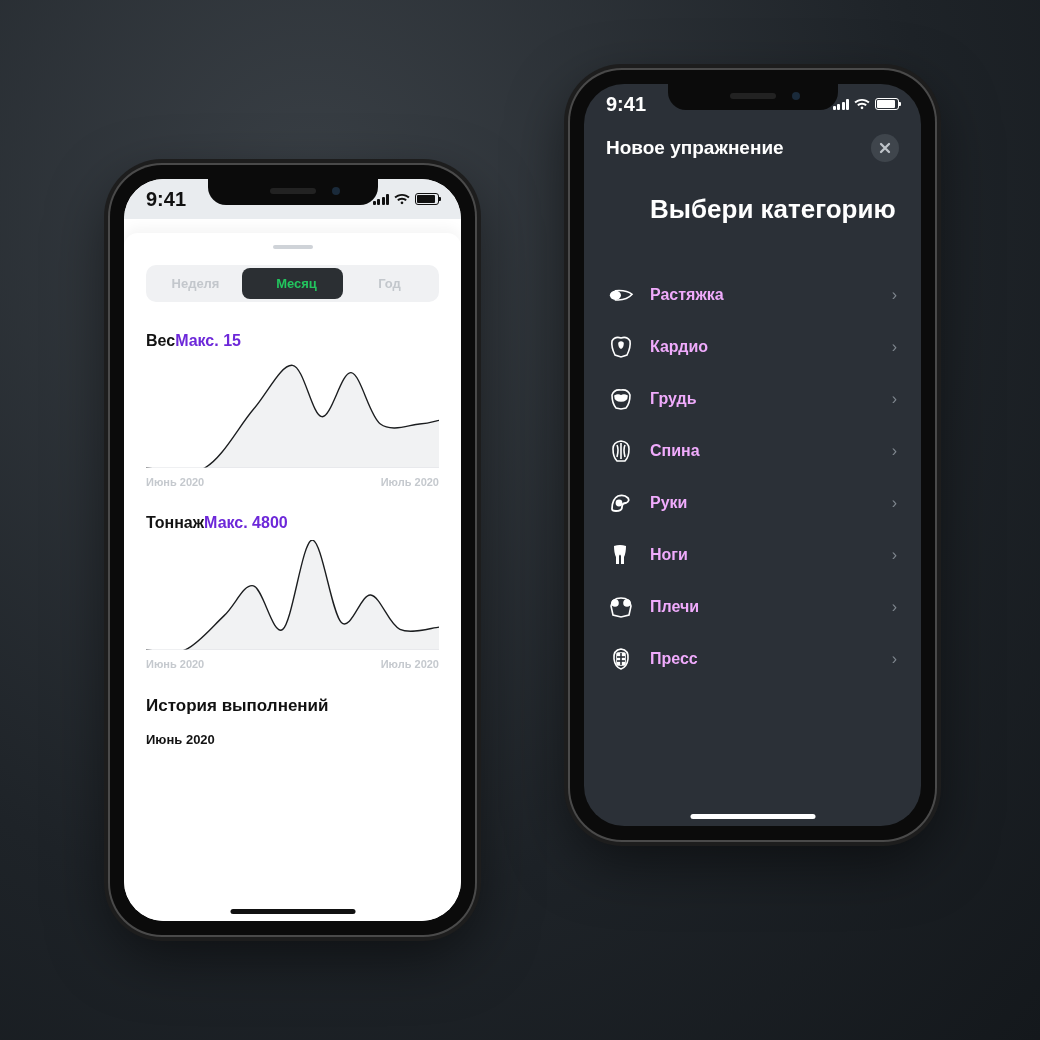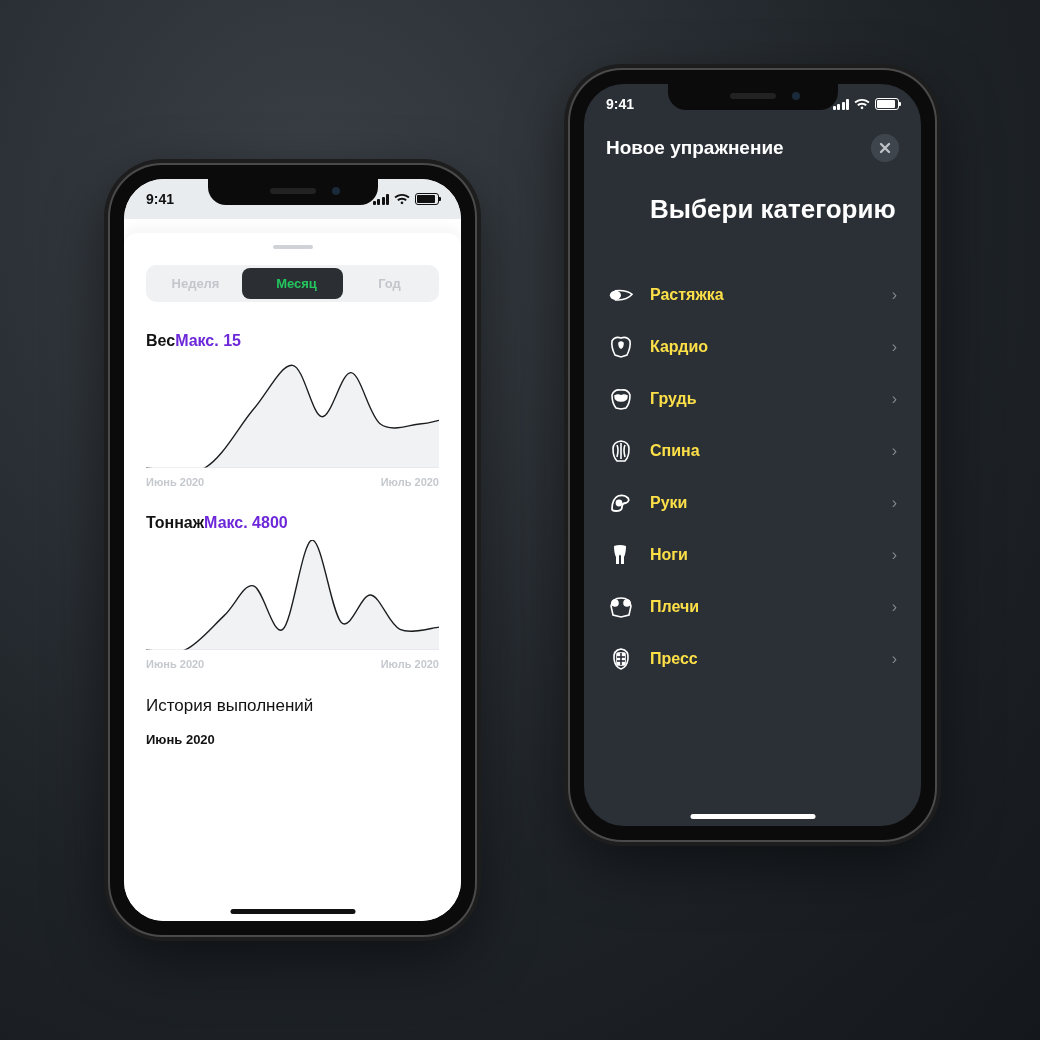--- a/index.html
+++ b/index.html
@@ -63,21 +63,21 @@
     border-radius: 50%;
     background: #1a2a3a;
   }
 
   
   .status {
     position: absolute; top: 0; left: 0; right: 0;
     height: 40px;
     display: flex; align-items: center; justify-content: space-between;
     padding: 0 22px;
-    font-size: 14px; font-weight: 600;
+    font-size: 20px; font-weight: 600;
     z-index: 40;
   }
   .status .right { display: flex; align-items: center; gap: 5px; }
   .sig-bars { display: flex; align-items: flex-end; gap: 1.5px; height: 11px; }
   .sig-bars span { width: 3px; background: currentColor; border-radius: 1px; }
   .sig-bars span:nth-child(1){height:4px}
   .sig-bars span:nth-child(2){height:6px}
   .sig-bars span:nth-child(3){height:8px}
   .sig-bars span:nth-child(4){height:11px}
   .wifi { width: 16px; height: 12px; }
@@ -134,21 +134,21 @@
     width: 100%; height: 110px;
     margin-bottom: 4px;
   }
   .xaxis {
     display: flex; justify-content: space-between;
     font-size: 11px; font-weight: 700; color: #c5c9ce;
     margin-bottom: 26px;
   }
 
   .hist-title {
-    font-size: 17px; font-weight: 400; margin: 4px 0 16px;
+    font-size: 17px; font-weight: 700; margin: 4px 0 16px;
   }
   .hist-date {
     font-size: 13px; font-weight: 800; color: #131313;
   }
 
   
   .dark-content {
     position: absolute; inset: 0;
     padding: 50px 22px 0;
   }
@@ -170,21 +170,21 @@
   }
   .cat-row {
     display: flex; align-items: center; gap: 16px;
     padding: 14px 2px; cursor: pointer;
   }
   .cat-row .ic {
     width: 26px; height: 24px; display:flex; align-items:center; justify-content:center;
     color: #fff;
   }
   .cat-row .lbl {
-    flex: 1; font-size: 16px; font-weight: 600; color: #fde047;
+    flex: 1; font-size: 16px; font-weight: 600; color: #f0abfc;
   }
   .cat-row .chev {
     color: #7e858d; font-size: 16px;
   }
 </style>
 </head>
 <body>
 
 <div class="phone phone-left">
   <div class="screen screen-light">

